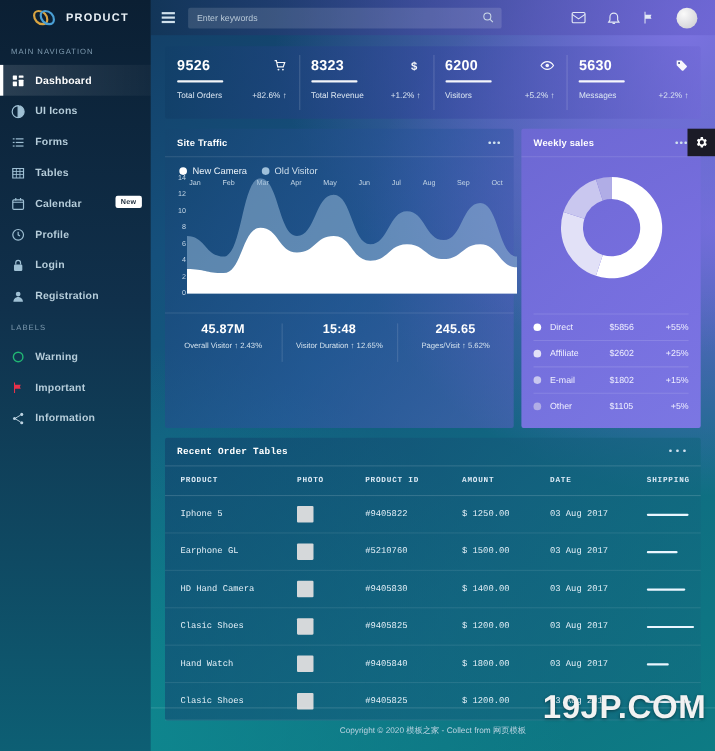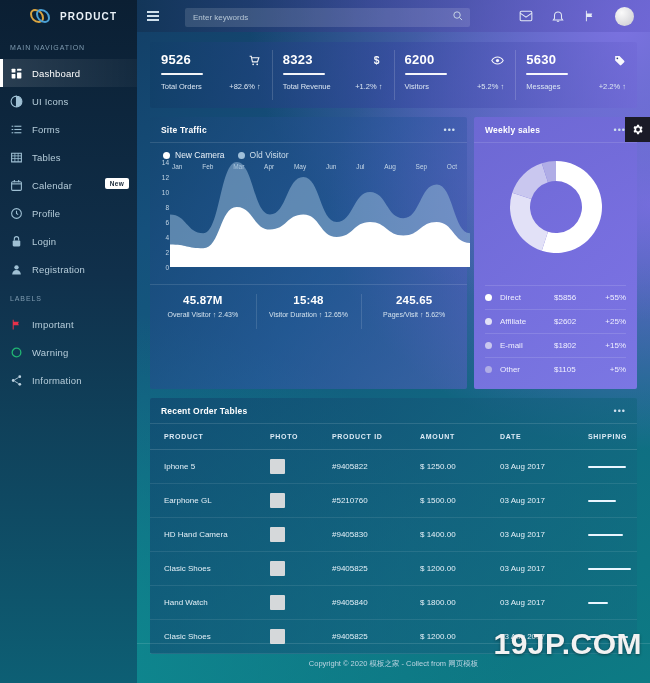--- a/index.html
+++ b/index.html
@@ -28,31 +28,31 @@
   .logo-mark i.a { left:0; border-color:#d9a441; }
   .logo-mark i.b { left:6px; border-color:#4a9fd4; }
   .logo-text { font-size:10px; letter-spacing:1.1px; font-weight:700; color:#eaf1f7; }
   .nav-head { font-size:7px; letter-spacing:.9px; color:#7f9bb0; padding:12px 0 8px 10px; }
   .nav-item { position:relative; display:flex; align-items:center; height:28px; padding-left:10px; gap:9px; cursor:pointer; }
   .nav-item.active { background:linear-gradient(90deg,rgba(255,255,255,.12),rgba(255,255,255,.03));
     border-left:3px solid #fff; padding-left:7px; }
   .nav-item .ico { width:13px; height:13px; display:flex; align-items:center; justify-content:center;
     color:#9fc0d4; flex:none; }
   .nav-item.active .ico, .nav-item.active .lbl { color:#fff; }
-  .nav-item .lbl { font-size:9.5px; color:#b6cdda; letter-spacing:.2px; }
+  .nav-item .lbl { font-size:9.5px; color:#b6cdda; letter-spacing:.2px;font-weight:bold; }
   .badge-new { position:absolute; right:8px; top:7px; background:#fff; color:#1a2a3a;
     font-size:6.5px; font-weight:700; padding:2px 5px; border-radius:2px; letter-spacing:.3px; }
 
   
   .header { position:absolute; left:137px; top:0; right:0; height:32px; display:flex; align-items:center;
     background:linear-gradient(90deg, rgba(18,52,86,.85) 0%, rgba(60,68,150,.6) 45%, rgba(108,100,210,.75) 100%);
     z-index:5; }
   .burger { width:32px; display:flex; flex-direction:column; gap:2.5px; align-items:center; cursor:pointer; }
   .burger span { display:block; width:12px; height:1.5px; background:#cfe0ec; }
-  .search-wrap { position:relative; flex:1; max-width:285px; margin-left:16px; }
+  .search-wrap { position:relative; flex:1; max-width:285px; margin-left:2px; }
   .search-input { width:100%; height:19px; border:none; border-radius:2px;
     background:rgba(255,255,255,.13); color:#fff; font-size:8px; padding:0 22px 0 8px;
     font-family:"Liberation Sans", sans-serif; outline:none; }
   .search-input::placeholder { color:#b7c7d6; }
   .search-icon { position:absolute; right:7px; top:4px; width:11px; height:11px; color:#cddbe8; }
   .hdr-icons { margin-left:auto; display:flex; align-items:center; gap:18px; padding-right:16px; }
   .hdr-icons .hi { width:14px; height:14px; color:#e3e9f5; cursor:pointer; }
   .avatar { width:19px; height:19px; border-radius:50%;
     background:radial-gradient(circle at 35% 30%, #fafafa, #c9c9cf); cursor:pointer; }
 
@@ -105,21 +105,21 @@
   .legend-rows { padding:16px 11px 8px; }
   .lrow { display:flex; align-items:center; height:24px; font-size:8px; color:#efefff;
     border-top:1px solid rgba(255,255,255,.13); }
   .lrow .dot { width:7px; height:7px; border-radius:50%; margin-right:8px; flex:none; }
   .lrow .nm { flex:1; }
   .lrow .amt { width:42px; }
   .lrow .pc { width:30px; text-align:right; }
 
   
   .tbl-panel { margin-top:9px; border-radius:2px;
-    background:linear-gradient(120deg, rgba(17,70,110,.7) 0%, rgba(20,92,124,.62) 55%, rgba(17,110,128,.6) 100%); }
+    background:linear-gradient(120deg, rgba(17,70,110,.7) 0%, rgba(20,92,124,.62) 55%, rgba(17,110,128,.6) 100%);font-family:Liberation Mono, monospace; }
   table { width:100%; border-collapse:collapse; }
   thead th { font-size:7px; letter-spacing:.7px; color:#dceaf5; text-align:left; font-weight:700;
     padding:9px 0 9px 0; border-bottom:1px solid rgba(255,255,255,.14); }
   tbody td { font-size:8px; color:#e4f0f8; padding:9px 0; border-bottom:1px solid rgba(255,255,255,.09); }
   .c-prod { padding-left:14px !important; width:120px; }
   .c-photo { width:62px; }
   .c-pid { width:88px; }
   .c-amt { width:80px; }
   .c-date { width:88px; }
   .thumb { width:15px; height:15px; background:#d5d8da; border-radius:1px; display:block; }
@@ -224,34 +224,34 @@
               <circle cx="12" cy="8" r="4"></circle>
               <path d="M4 21c0-4.4 3.6-8 8-8s8 3.6 8 8z"></path>
             </svg>
           </span>
           <span class="lbl">Registration</span>
         </div>
       </div>
     <div class="nav-head">LABELS</div>
     <div id="label-items">
         <div class="nav-item">
+          <span class="ico" style="color: rgb(33, 181, 115);">
+            <svg viewBox="0 0 24 24" fill="currentColor" width="100%" height="100%">
+              <circle cx="12" cy="12" r="8" fill="none" stroke="currentColor" stroke-width="2.4"></circle>
+            </svg>
+          </span>
+          <span class="lbl">Warning</span>
+        </div>
+        <div class="nav-item">
           <span class="ico" style="color: rgb(232, 49, 74);">
             <svg viewBox="0 0 24 24" fill="currentColor" width="100%" height="100%">
               <path d="M5 3v18h1.8v-7.5h9.6l-1.5-3.2 1.5-3.2H6.8V3z"></path>
             </svg>
           </span>
           <span class="lbl">Important</span>
-        </div>
-        <div class="nav-item">
-          <span class="ico" style="color: rgb(33, 181, 115);">
-            <svg viewBox="0 0 24 24" fill="currentColor" width="100%" height="100%">
-              <circle cx="12" cy="12" r="8" fill="none" stroke="currentColor" stroke-width="2.4"></circle>
-            </svg>
-          </span>
-          <span class="lbl">Warning</span>
         </div>
         <div class="nav-item">
           <span class="ico" style="color: rgb(188, 210, 224);">
             <svg viewBox="0 0 24 24" fill="currentColor" width="100%" height="100%">
               <circle cx="18" cy="5" r="2.6"></circle>
               <circle cx="6" cy="12" r="2.6"></circle>
               <circle cx="18" cy="19" r="2.6"></circle>
               <path d="M8.3 10.8l7.4-4.3M8.3 13.2l7.4 4.3" stroke="currentColor" stroke-width="1.6"></path>
             </svg>
           </span>

